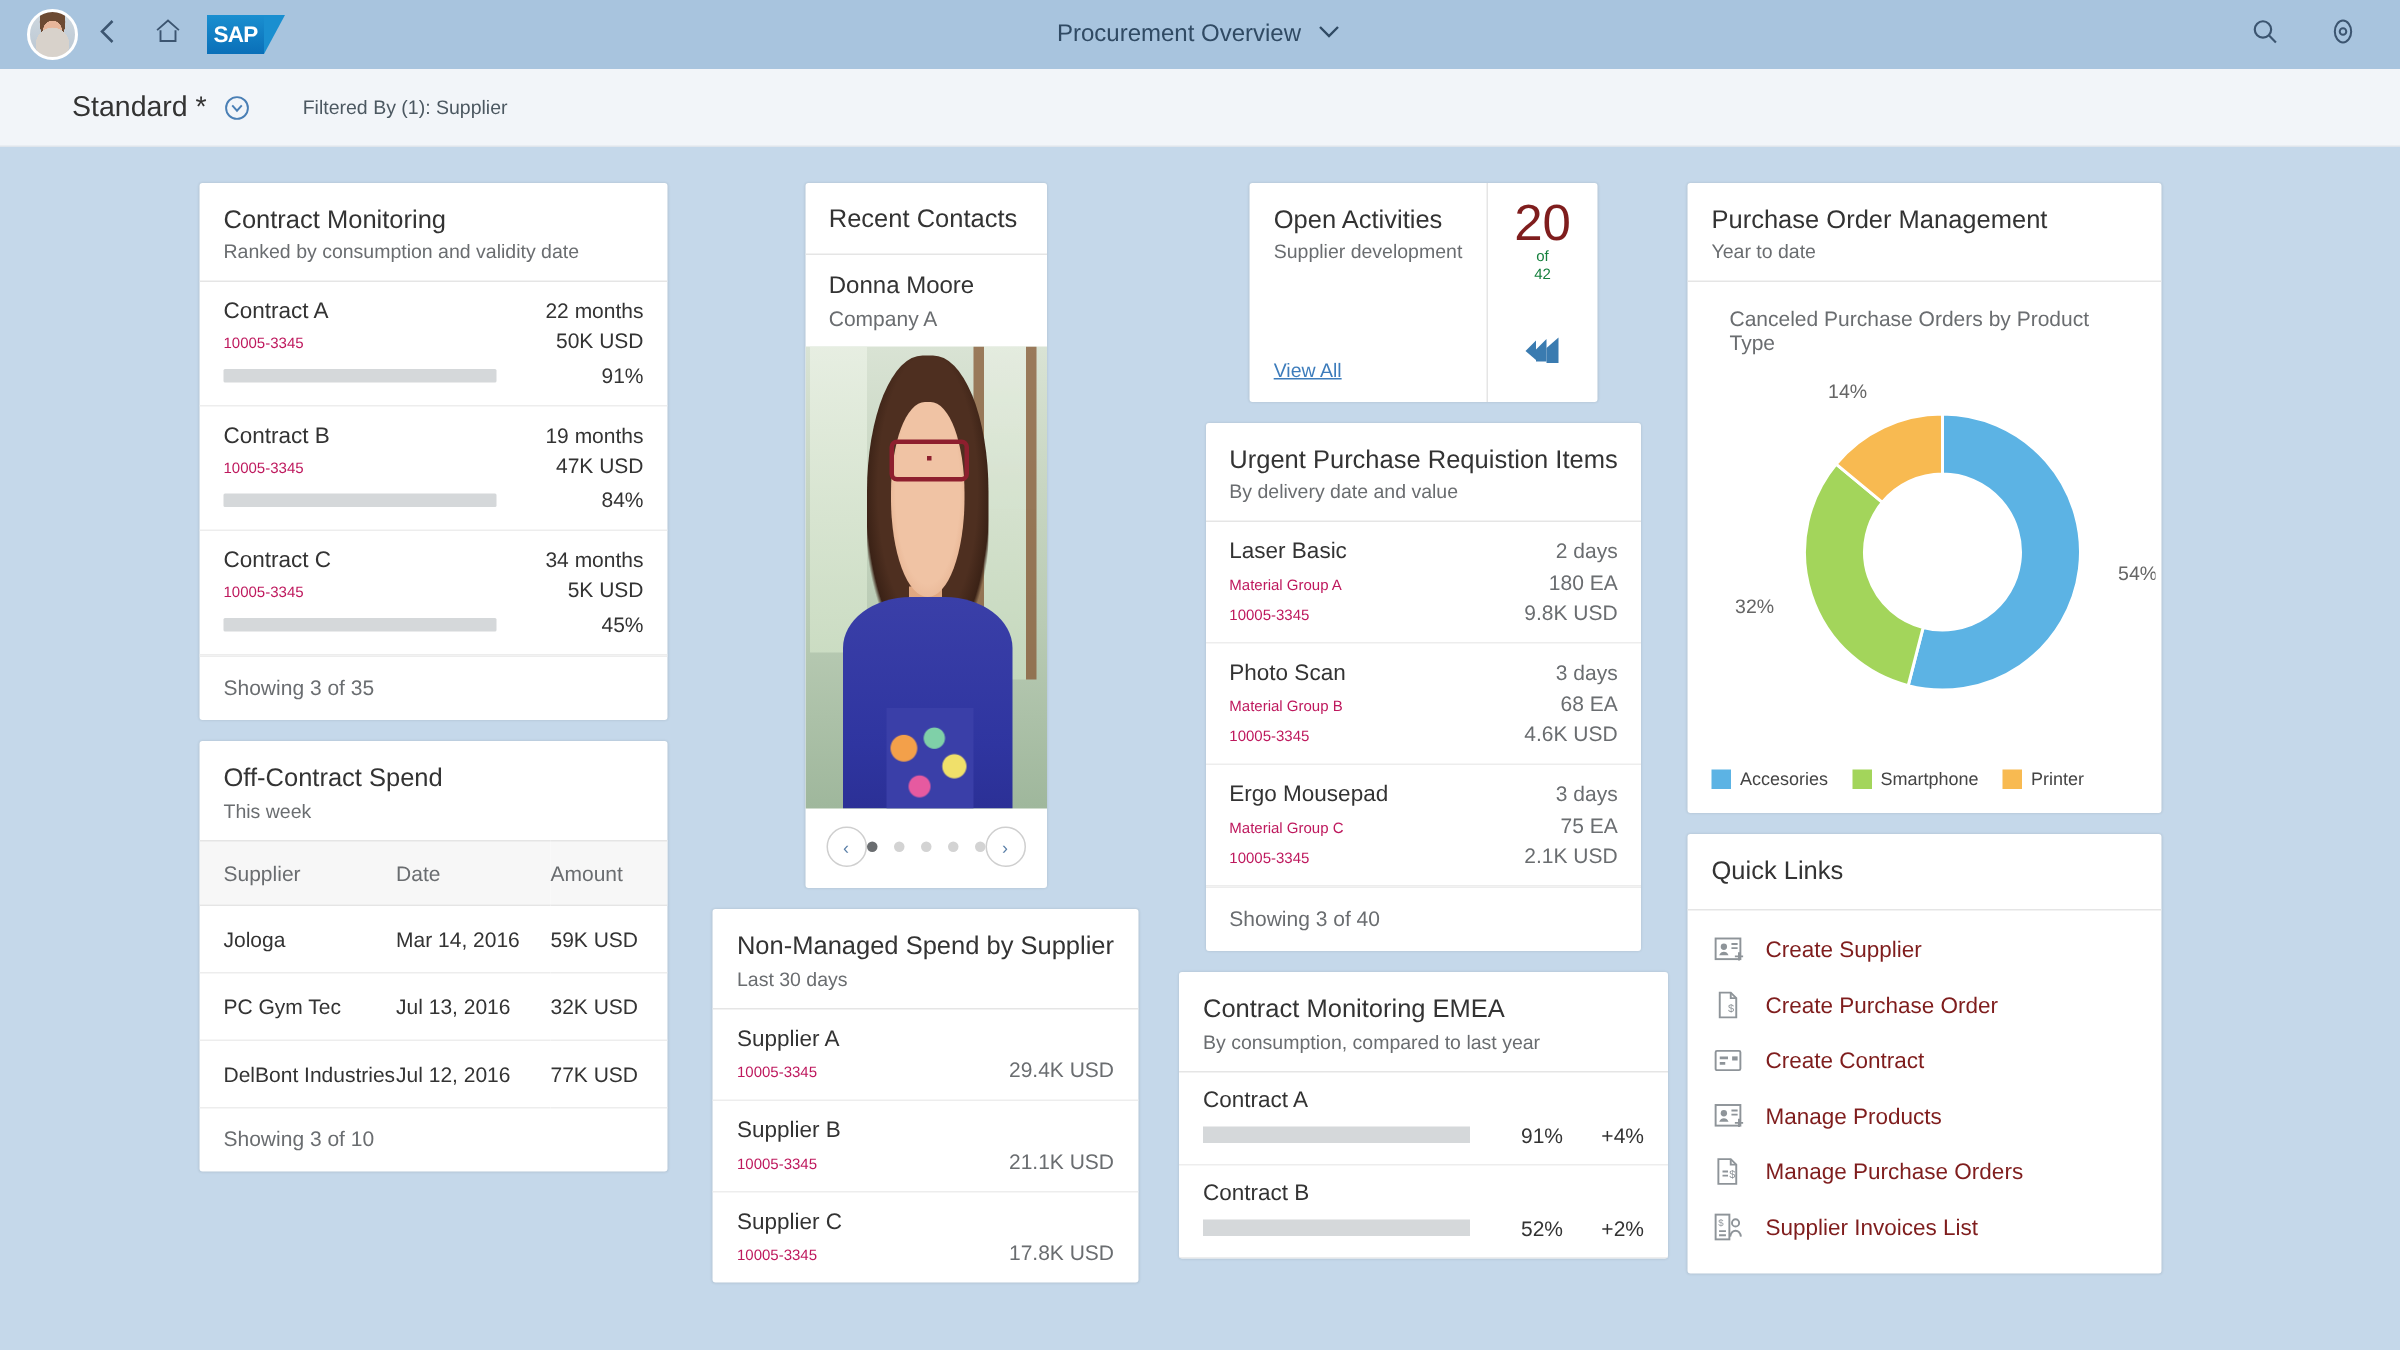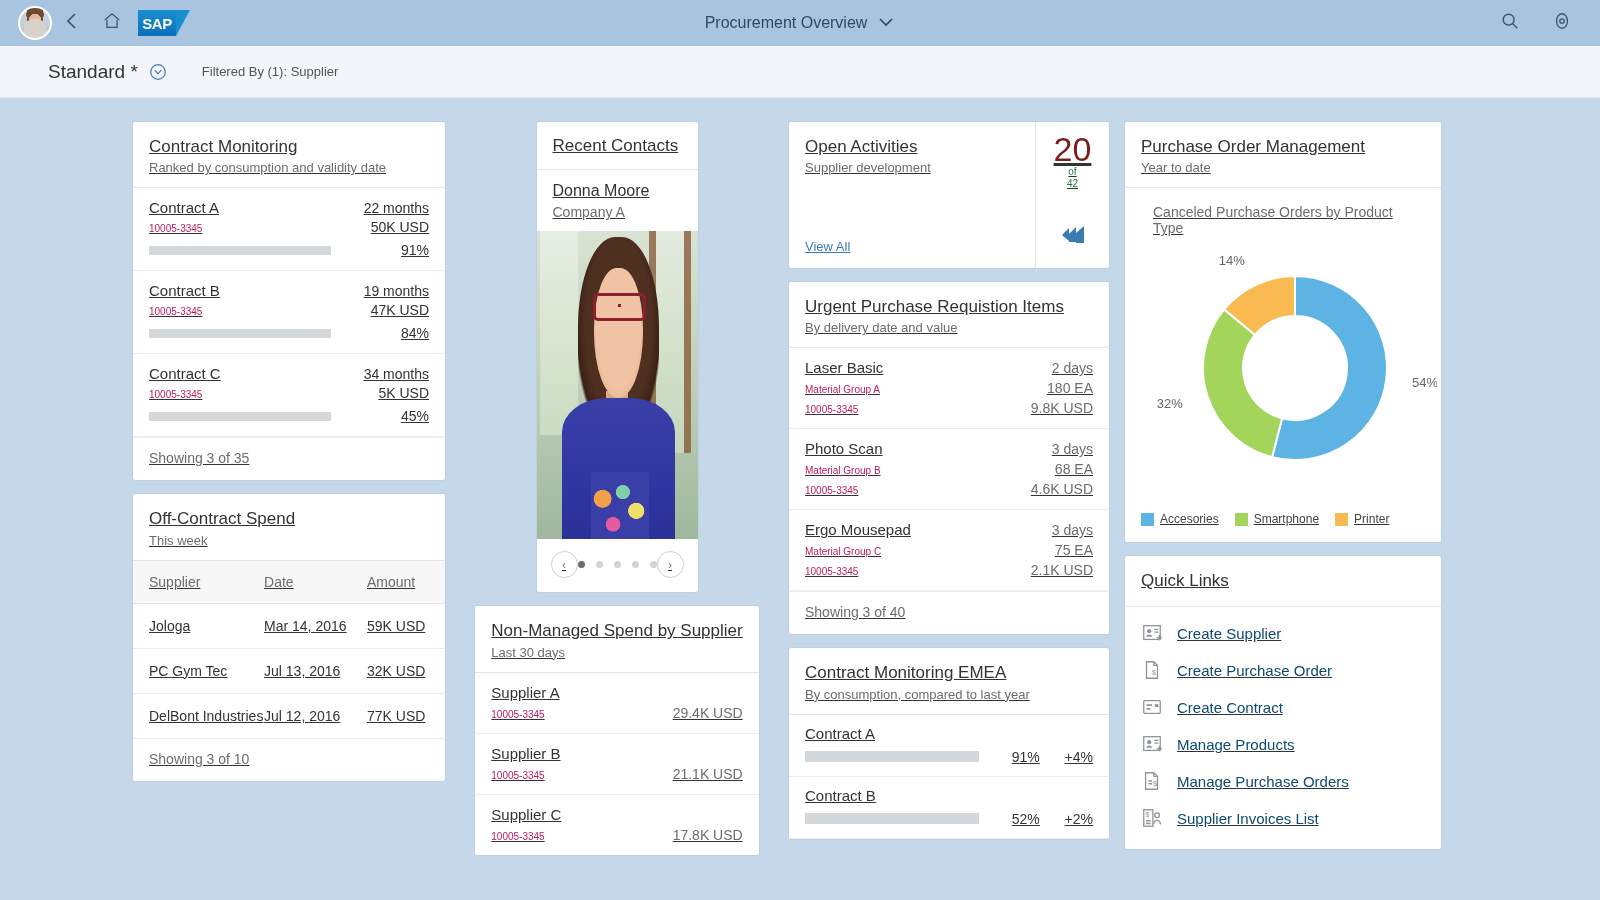--- a/index.html
+++ b/index.html
@@ -86,26 +86,25 @@
 
   
   .content {
     padding: 24px 0 0 0;
     display: flex;
     gap: 16px;
     align-items: flex-start;
     padding-left: 133px;
     height: 802px;
     overflow: hidden;
-    text-decoration: underline;
   }
   .col { display: flex; flex-direction: column; gap: 14px; }
   .col-1 { width: 312px; }
   .col-2 { width: 312px; align-items: center; }
-  .col-3 { width: 320px; }
+  .col-3 { width: 320px; align-items: center; }
   .col-4 { width: 316px; }
 
   .card {
     background: #fff;
     border-radius: 2px;
     box-shadow: 0 0 2px rgba(0,0,0,0.12);
     overflow: hidden;
   }
   .card-head { padding: 14px 16px 12px 16px; }
   .card-head.bordered { border-bottom: 1px solid #e5e5e5; }
@@ -241,21 +240,21 @@
   .donut-area { position: relative; height: 258px; margin-top: 6px; }
   .legend { display: flex; gap: 16px; padding: 2px 16px 16px 16px; align-items: center; }
   .legend-item { display: flex; align-items: center; gap: 6px; font-size: 12px; color: #444; }
   .swatch { width: 13px; height: 13px; }
 
   
   .ql-row {
     display: flex; align-items: center; gap: 14px;
     padding: 8px 16px; height: 37px;
   }
-  .ql-label { font-size: 15px; color: #0c4a6e; }
+  .ql-label { font-size: 15px; color: #7f1d1d; }
   .ql-icon { width: 22px; height: 22px; color: #8e9499; flex: 0 0 auto; }
 
   
   .emea-row { padding: 10px 16px 11px 16px; border-bottom: 1px solid #ededed; }
   .emea-name { font-size: 15px; color: #333; margin-bottom: 7px; }
   .emea-line { display: flex; align-items: center; }
   .emea-track { width: 178px; height: 11px; background: #d5d8da; }
   .emea-fill { height: 100%; background: #5cb3e4; }
   .emea-pct { margin-left: 22px; font-size: 14px; color: #333; width: 40px; text-align: right; }
   .emea-delta { margin-left: 20px; font-size: 14px; color: #333; width: 34px; text-align: right; }

